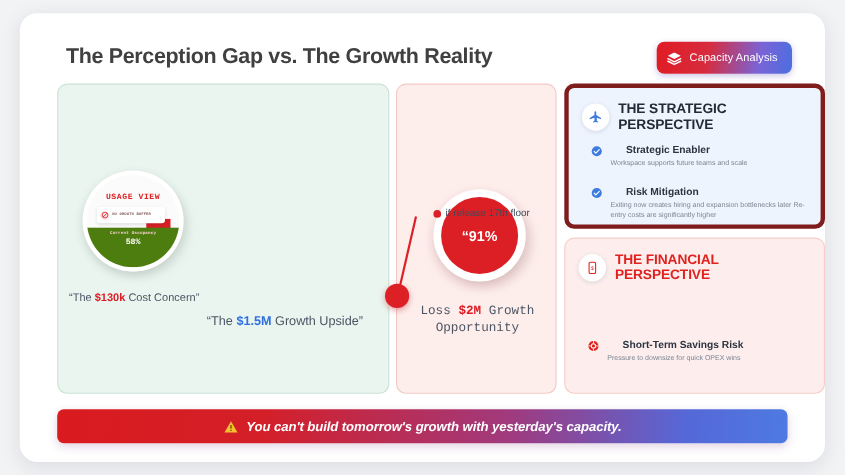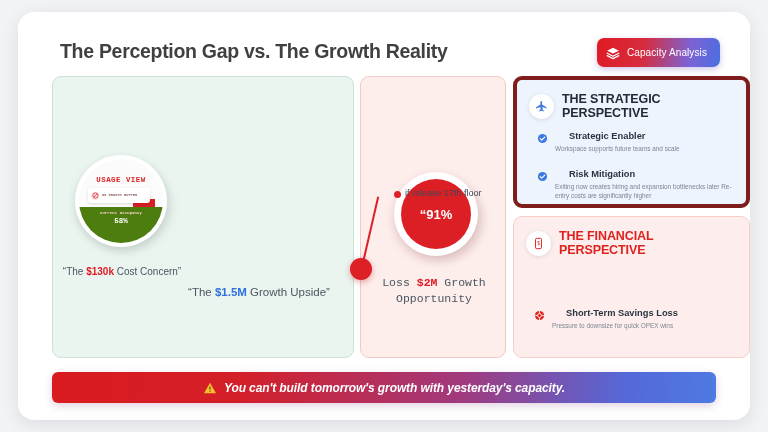--- a/index.html
+++ b/index.html
@@ -394,21 +394,21 @@
                 <circle cx="12" cy="12" r="10" fill="#e0221f"></circle>
                 <circle cx="12" cy="12" r="4.2" fill="none" stroke="#ffffff" stroke-width="2"></circle>
                 <g stroke="#ffffff" stroke-width="1.8" stroke-linecap="round">
                   <line x1="12" y1="3.2" x2="12" y2="6"></line>
                   <line x1="12" y1="18" x2="12" y2="20.8"></line>
                   <line x1="3.2" y1="12" x2="6" y2="12"></line>
                   <line x1="18" y1="12" x2="20.8" y2="12"></line>
                 </g>
               </svg>
             </span>
-            <span class="item-title">Short-Term Savings Loss</span>
+            <span class="item-title">Short-Term Savings Risk</span>
           </div>
           <div class="item-desc">Pressure to downsize for quick OPEX wins</div>
         </div>
       </div>
     </div>
   </div>
 
   <div class="banner">
     <span class="warn-icon">
       <svg viewBox="0 0 24 24" width="14" height="14">

